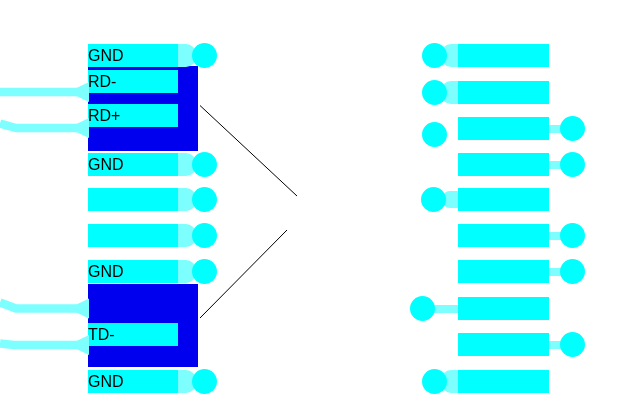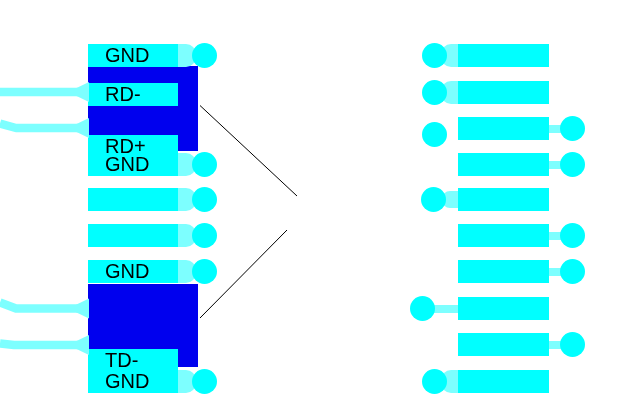--- a/index.html
+++ b/index.html
@@ -18,22 +18,22 @@
   .plane{position:absolute;left:88px;width:110px;background:var(--plane-blue);z-index:1;}
   .ext{position:absolute;height:23px;background:var(--copper-light);z-index:2;}
   .lext{left:177px;width:19px;border-radius:0 10px 10px 0;}
   .rext{border-radius:10px 0 0 10px;}
   .bridge{position:absolute;height:8px;background:var(--copper-light);z-index:2;}
   .pad{position:absolute;height:23px;background:var(--copper-bright);z-index:3;}
   .lpad{left:88px;width:90px;}
   .rpad{left:458px;width:91px;}
   .via{position:absolute;width:25px;height:25px;border-radius:50%;background:var(--copper-bright);z-index:4;}
   .pinlabel{
-    display:block;line-height:23px;padding-left:17px;
-    font-size:20px;color:var(--callout-black);white-space:nowrap;border-radius:11px;
+    display:block;line-height:23px;
+    font-size:16px;color:var(--callout-black);white-space:nowrap;border-radius:11px;
   }
   #overlay{position:absolute;left:0;top:0;z-index:6;pointer-events:none;}
   .trace{stroke:var(--copper-light);stroke-width:8.5;fill:none;stroke-linejoin:round;}
   .taper{fill:var(--copper-light);}
   .callout-line{stroke:var(--callout-black);stroke-width:1;}
   #callout-text{
     position:absolute;left:236px;top:203px;z-index:7;
     font-size:17px;letter-spacing:0.4px;color:var(--callout-black);white-space:nowrap;
   }
 </style>
@@ -48,39 +48,39 @@
   <div class="ext lext" style="top:44px;"></div>
   <div class="ext lext" style="top:153px;"></div>
   <div class="ext lext" style="top:188px;"></div>
   <div class="ext lext" style="top:224px;"></div>
   <div class="ext lext" style="top:260px;"></div>
   <div class="ext lext" style="top:370px;"></div>
 
   <div class="pad lpad" style="top:44px;">
       <span class="pinlabel">GND</span>
     </div>
-  <div class="pad lpad" style="top:83px;">
+  <div class="pad lpad" style="top:70px;">
       <span class="pinlabel">RD-</span>
     </div>
-  <div class="pad lpad" style="top:135px;">
+  <div class="pad lpad" style="top:104px;">
       <span class="pinlabel">RD+</span>
     </div>
   <div class="pad lpad" style="top:153px;">
       <span class="pinlabel">GND</span>
     </div>
   <div class="pad lpad" style="top:188px;">
       <span class="pinlabel"></span>
     </div>
   <div class="pad lpad" style="top:224px;">
       <span class="pinlabel"></span>
     </div>
   <div class="pad lpad" style="top:260px;">
       <span class="pinlabel">GND</span>
     </div>
-  <div class="pad lpad" style="top:349px;">
+  <div class="pad lpad" style="top:323px;">
       <span class="pinlabel">TD-</span>
     </div>
   <div class="pad lpad" style="top:370px;">
       <span class="pinlabel">GND</span>
     </div>
 
   <div class="via" style="left:191.5px;top:43px;"></div>
   <div class="via" style="left:191.5px;top:152px;"></div>
   <div class="via" style="left:191.5px;top:187px;"></div>
   <div class="via" style="left:191.5px;top:223px;"></div>

